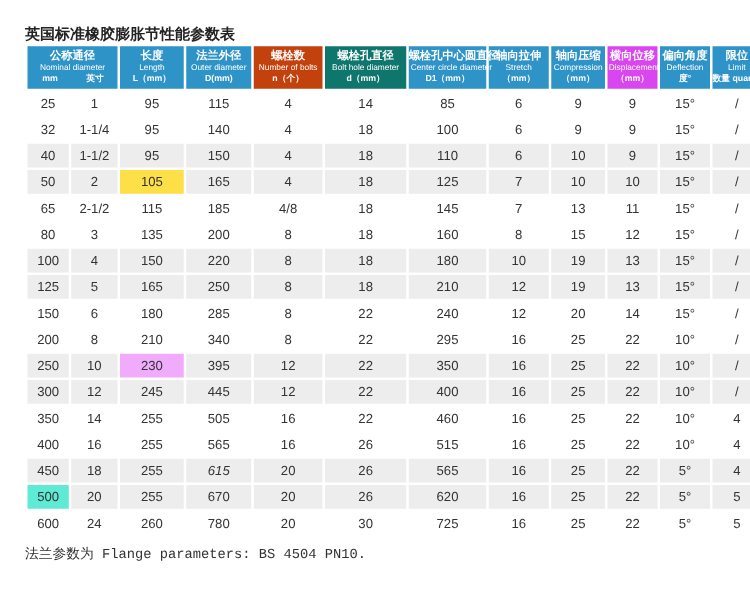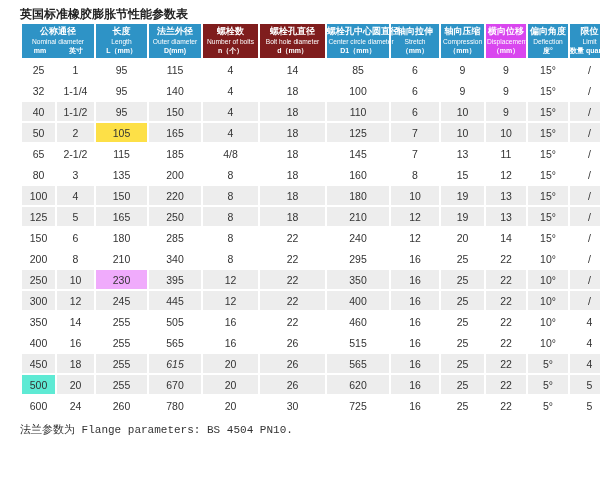--- a/index.html
+++ b/index.html
@@ -1,21 +1,21 @@
 <!DOCTYPE html>
 <html><head>
 <meta charset="utf-8">
 <style>
   html,body{margin:0;padding:0;background:#fff;}
   body{
     width:600px;height:480px;overflow:hidden;
     font-family:"Liberation Sans","DejaVu Sans",sans-serif;
     color:#333;position:relative;
   }
-  .content{padding:6px 15px 0 20px;}
+  .content{padding:6px 15px 0 20px;margin-top:13px;}
   .title-cn{font-size:12px;font-weight:bold;color:#222;line-height:16px;}
   .title-en{font-size:12px;color:#666;line-height:16px;margin-bottom:9px;}
   table.param{
     border-collapse:separate;border-spacing:2px;
     table-layout:fixed;width:565px;background:#fff;
   }
   th{
     color:#fff;font-weight:normal;padding:2px 0 3px 0;vertical-align:middle;
   }
   .h-cn{font-size:9px;font-weight:bold;line-height:11px;white-space:nowrap;}
@@ -67,26 +67,26 @@
           <th colspan="1" style="background: rgb(46, 147, 198);">
             <div class="h-cn">长度</div>
             <div class="h-en">Length</div>
             <div class="h-unit">L（mm）</div>
           </th>
           <th colspan="1" style="background: rgb(46, 147, 198);">
             <div class="h-cn">法兰外径</div>
             <div class="h-en">Outer diameter</div>
             <div class="h-unit">D(mm)</div>
           </th>
-          <th colspan="1" style="background: #7f1d1d;">
+          <th colspan="1" style="background: #c2410c;">
             <div class="h-cn">螺栓数</div>
             <div class="h-en">Number of bolts</div>
             <div class="h-unit">n（个）</div>
           </th>
-          <th colspan="1" style="background: #7f1d1d;">
+          <th colspan="1" style="background: #0f766e;">
             <div class="h-cn">螺栓孔直径</div>
             <div class="h-en">Bolt hole diameter</div>
             <div class="h-unit">d（mm）</div>
           </th>
           <th colspan="1" style="background: rgb(46, 147, 198);">
             <div class="h-cn">螺栓孔中心圆直径</div>
             <div class="h-en">Center circle diameter</div>
             <div class="h-unit">D1（mm）</div>
           </th>
           <th colspan="1" style="background: rgb(46, 147, 198);">

